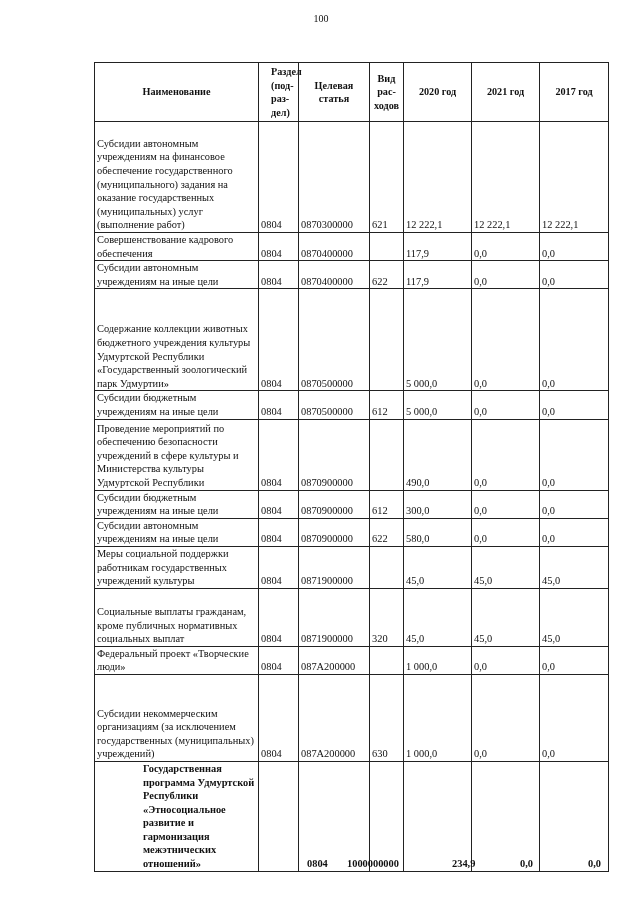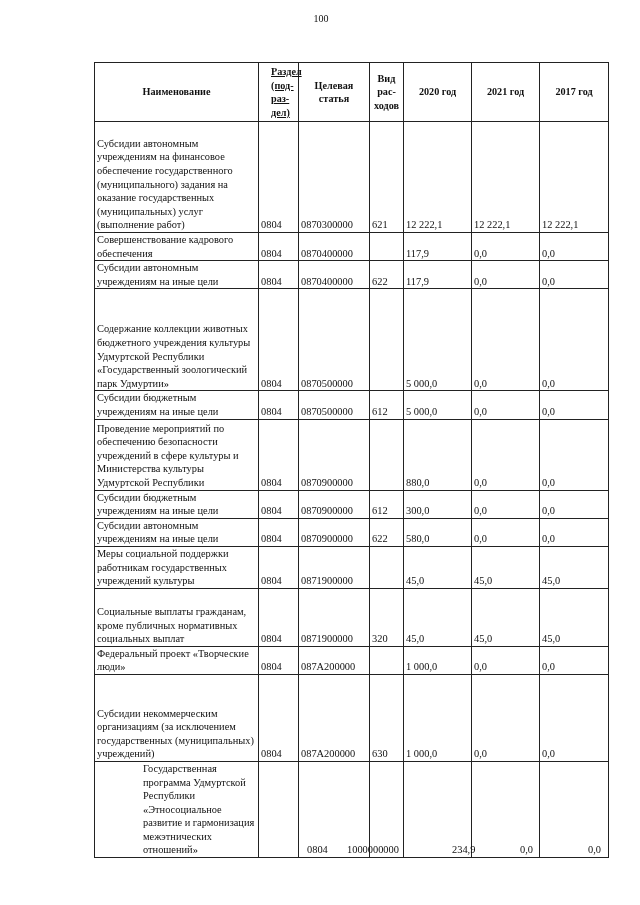--- a/index.html
+++ b/index.html
@@ -8,21 +8,21 @@
   .page-number { position: absolute; top: 13px; left: 1px; width: 640px; text-align: center;
                  font-size: 10px; }
   table.budget { position: absolute; left: 94px; top: 62px; border-collapse: collapse;
                  table-layout: fixed; width: 514px; font-size: 10.4px; line-height: 13.6px; }
   table.budget td, table.budget th { border: 1px solid #222; padding: 0 2px; vertical-align: bottom; }
   table.budget th { vertical-align: middle; text-align: center; font-weight: bold; font-size: 10.2px;
                     line-height: 13.5px; height: 58px; }
   td.name { text-align: left; padding-left: 2px; }
   td.code { text-align: left; }
   td.num { padding-right: 1px; }
-  tr.bold td { font-weight: normal; padding-left: 48px; }
+  tr.bold td { font-weight: bold; padding-left: 48px; }
   col.c-name { width: 164px; }
   col.c-sec { width: 40px; }
   col.c-art { width: 71px; }
   col.c-kind { width: 34px; }
   col.c-y { width: 68px; }
   col.c-y3 { width: 69px; }
 </style>
 </head>
 <body>
 
@@ -34,21 +34,21 @@
       <col class="c-sec">
       <col class="c-art">
       <col class="c-kind">
     <col class="c-y">
       <col class="c-y">
       <col class="c-y3">
   </colgroup>
   <thead>
     <tr>
       <th>Наименование</th>
-      <th style="padding:0 12px;text-decoration:underline;">Раздел (под-раз-дел)</th>
+      <th style="padding:0 12px;">Раздел (под-раз-дел)</th>
       <th style="padding:0 8px;">Целевая статья</th>
       <th style="padding:0 1px;">Вид рас-ходов</th>
       <th>2020 год</th>
       <th>2021 год</th>
       <th>2017 год</th>
     </tr>
   </thead>
   <tbody id="rows">
       <tr style="height: 111px;">
         <td class="name">Субсидии автономным учреждениям на финансовое обеспечение государственного (муниципального) задания на оказание государственных (муниципальных) услуг (выполнение работ)</td>
@@ -93,21 +93,21 @@
         <td class="code">612</td>
         <td class="num">5 000,0</td>
         <td class="num">0,0</td>
         <td class="num">0,0</td>
       </tr>
       <tr style="height: 71px;">
         <td class="name">Проведение мероприятий по обеспечению безопасности учреждений в сфере культуры и Министерства культуры Удмуртской Республики</td>
         <td class="code">0804</td>
         <td class="code">0870900000</td>
         <td class="code"></td>
-        <td class="num">880,0</td>
+        <td class="num">490,0</td>
         <td class="num">0,0</td>
         <td class="num">0,0</td>
       </tr>
       <tr style="height: 27px;">
         <td class="name">Субсидии бюджетным учреждениям на иные цели</td>
         <td class="code">0804</td>
         <td class="code">0870900000</td>
         <td class="code">612</td>
         <td class="num">300,0</td>
         <td class="num">0,0</td>

